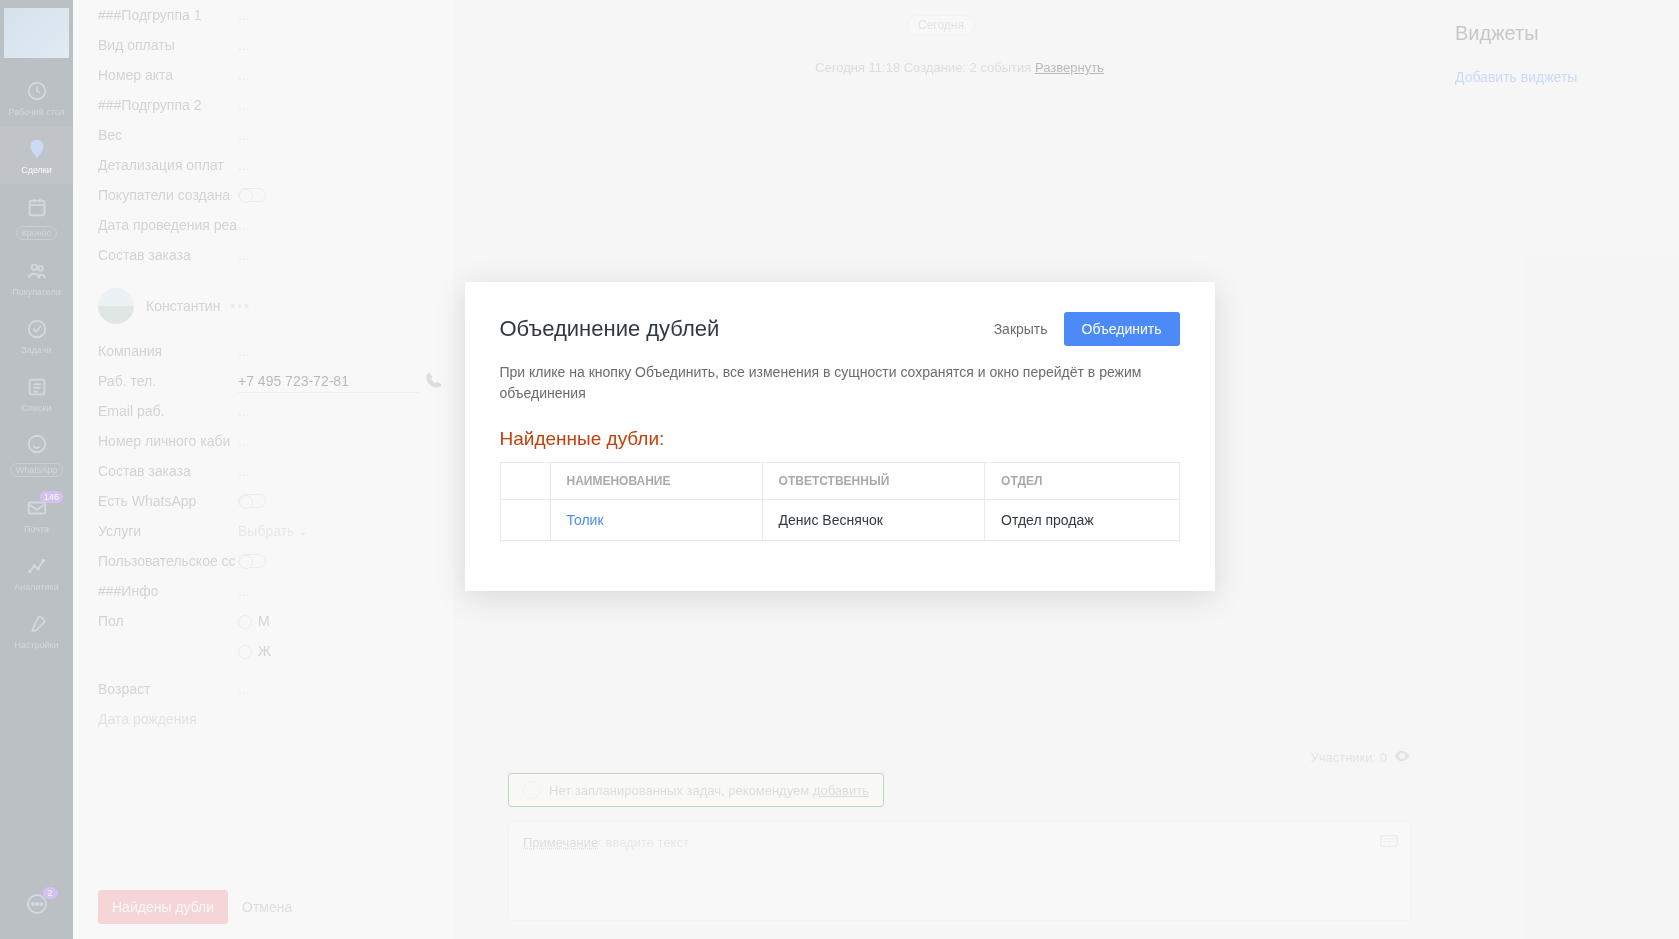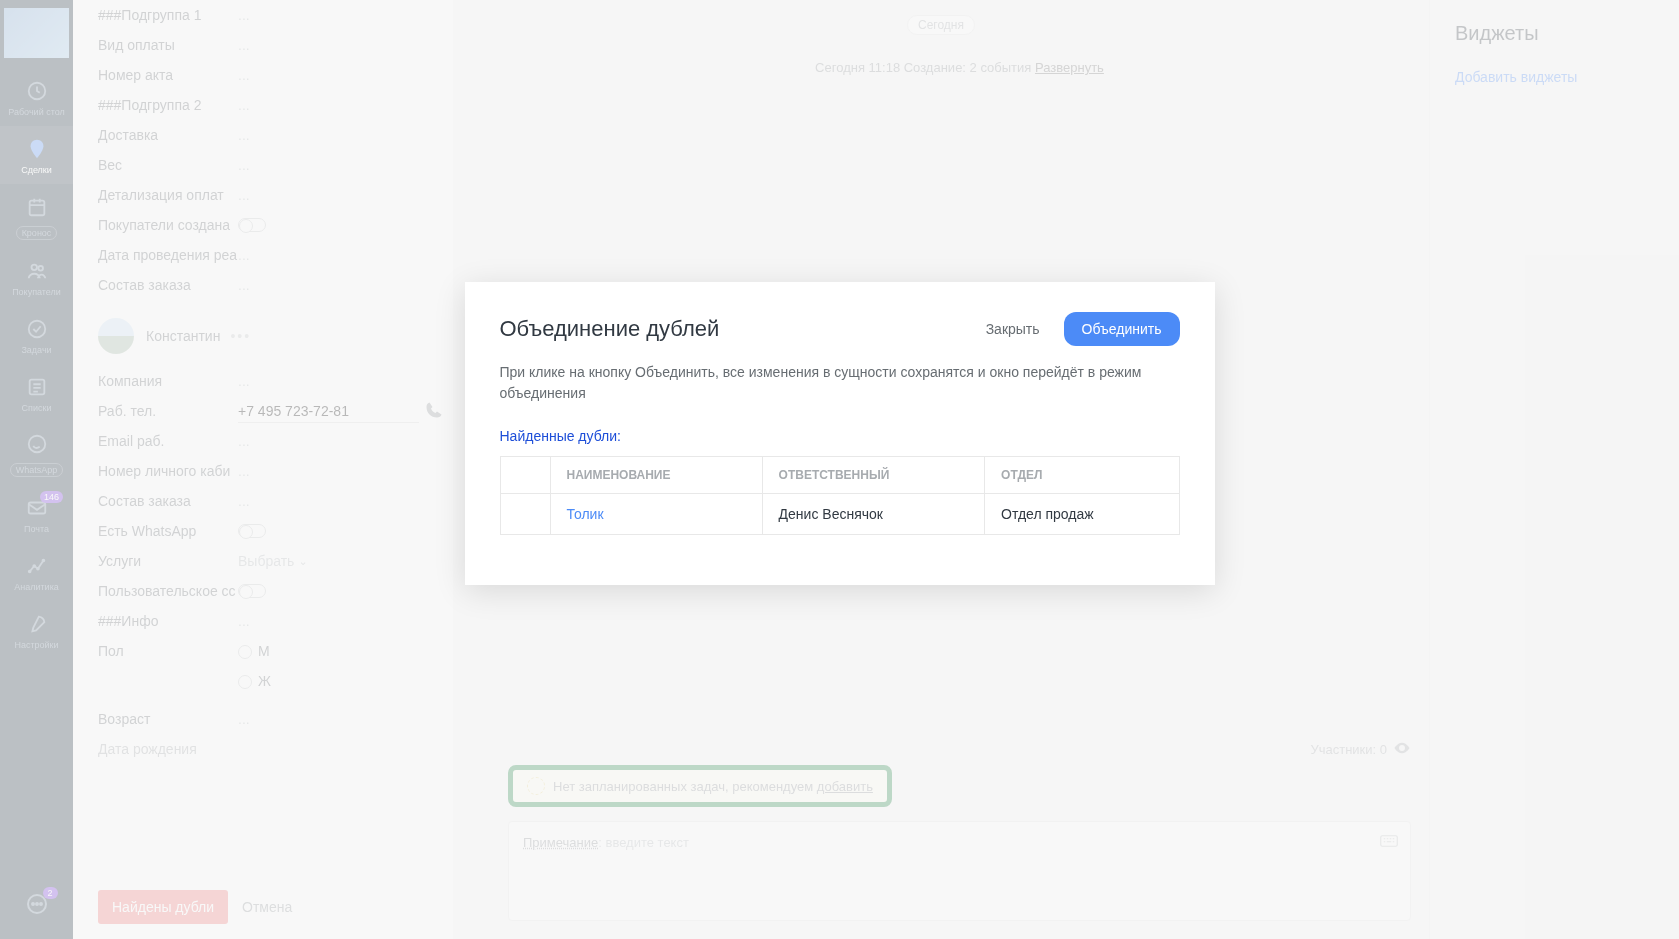--- a/index.html
+++ b/index.html
@@ -225,34 +225,34 @@
       transform: translateX(-50%);
       top: 15px;
     }
     .timeline-entry {
       text-align: center;
       color: #8f9498;
       font-size: 13px;
       margin-top: 45px;
     }
     .expand-link {
-      color: #737373;
+      color: #000000;
       text-decoration: underline;
       cursor: pointer;
     }
     .timeline-footer {
       position: absolute;
       bottom: 18px;
       left: 55px;
       right: 18px;
     }
     .no-tasks {
       background: #fffdf2;
-      border: 5px solid #15803d;
-      border-radius: 8px;
+      border: 1px solid #15803d;
+      border-radius: 3px;
       padding: 7px 14px;
       font-size: 13px;
       color: #8f9498;
       display: inline-flex;
       align-items: center;
       gap: 8px;
     }
     .no-tasks-icon {
       width: 18px;
       height: 18px;
@@ -351,35 +351,34 @@
       color: #676d72;
       font-size: 14px;
       cursor: pointer;
       font-weight: 500;
     }
     .btn-merge {
       background: #4c8bf7;
       color: #fff;
       border: none;
       padding: 9px 18px;
-      border-radius: 12px;
+      border-radius: 3px;
       font-size: 14px;
       font-weight: 500;
       cursor: pointer;
-      margin-left: 8px;
     }
     .modal-desc {
       color: #676d72;
       font-size: 14px;
       line-height: 1.5;
       margin-bottom: 22px;
     }
     .found-label {
-      color: #1d4ed8;
-      font-size: 14px;
+      color: #c2410c;
+      font-size: 19px;
       margin-bottom: 12px;
       margin-top: 24px;
     }
     .dup-table {
       width: 100%;
       border-collapse: collapse;
       border: 1px solid #e8e8e8;
     }
     .dup-table th {
       text-align: left;
@@ -533,24 +532,20 @@
         <div class="field-row">
           <span class="field-label">Вид оплаты</span>
           <span class="field-value">...</span>
         </div>
         <div class="field-row">
           <span class="field-label">Номер акта</span>
           <span class="field-value">...</span>
         </div>
         <div class="field-row">
           <span class="field-label">###Подгруппа 2</span>
-          <span class="field-value">...</span>
-        </div>
-        <div class="field-row">
-          <span class="field-label">Доставка</span>
           <span class="field-value">...</span>
         </div>
         <div class="field-row">
           <span class="field-label">Вес</span>
           <span class="field-value">...</span>
         </div>
         <div class="field-row">
           <span class="field-label">Детализация оплат</span>
           <span class="field-value">...</span>
         </div>

